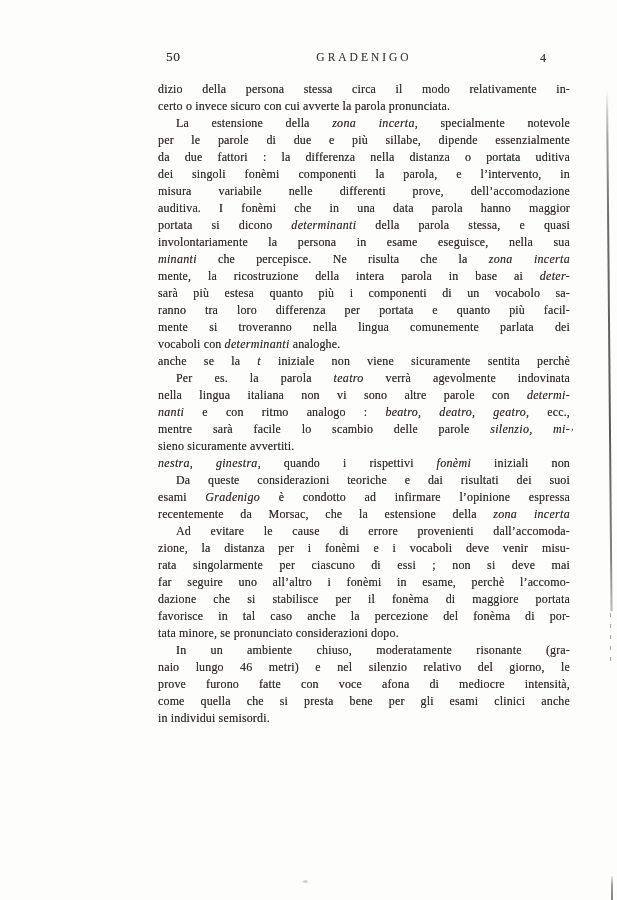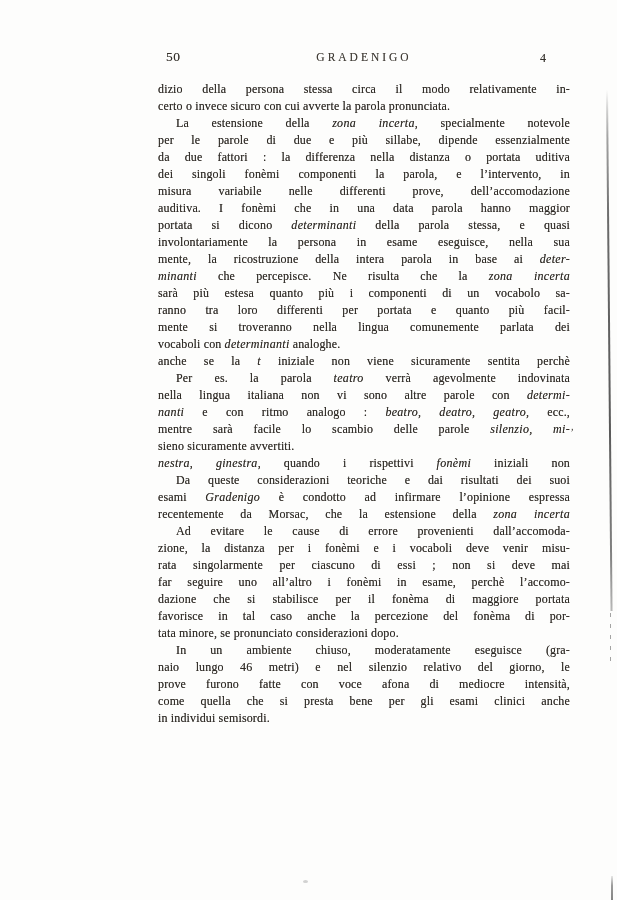--- a/index.html
+++ b/index.html
@@ -123,24 +123,24 @@
       </div>
       <div class="paragraph">
         <div class="line indent">La estensione della <span class="em">zona incerta</span>, specialmente notevole</div>
         <div class="line">per le parole di due e più sillabe, dipende essenzialmente</div>
         <div class="line">da due fattori : la differenza nella distanza o portata uditiva</div>
         <div class="line">dei singoli fonèmi componenti la parola, e l’intervento, in</div>
         <div class="line">misura variabile nelle differenti prove, dell’accomodazione</div>
         <div class="line">auditiva. I fonèmi che in una data parola hanno maggior</div>
         <div class="line">portata si dicono <span class="em">determinanti</span> della parola stessa, e quasi</div>
         <div class="line">involontariamente la persona in esame eseguisce, nella sua</div>
+        <div class="line"><span class="em">minanti</span> che percepisce. Ne risulta che la <span class="em">zona incerta</span></div>
         <div class="line">mente, la ricostruzione della intera parola in base ai <span class="em">deter-</span></div>
-        <div class="line"><span class="em">minanti</span> che percepisce. Ne risulta che la <span class="em">zona incerta</span></div>
         <div class="line">sarà più estesa quanto più i componenti di un vocabolo sa-</div>
-        <div class="line">ranno tra loro differenti per portata e quanto più facil-</div>
+        <div class="line">ranno tra loro differenza per portata e quanto più facil-</div>
         <div class="line">mente si troveranno nella lingua comunemente parlata dei</div>
         <div class="line last">vocaboli con <span class="em">determinanti</span> analoghe.</div>
       </div>
       <div class="paragraph">
         <div class="line">anche se la <span class="em">t</span> iniziale non viene sicuramente sentita perchè</div>
         <div class="line indent">Per es. la parola <span class="em">teatro</span> verrà agevolmente indovinata</div>
         <div class="line">nella lingua italiana non vi sono altre parole con <span class="em">determi-</span></div>
         <div class="line"><span class="em">nanti</span> e con ritmo analogo : <span class="em">beatro</span>, <span class="em">deatro</span>, <span class="em">geatro</span>, ecc.,</div>
         <div class="line">mentre sarà facile lo scambio delle parole <span class="em">silenzio</span>, <span class="em">mi-</span></div>
         <div class="line last">sieno sicuramente avvertiti.</div>
@@ -154,21 +154,21 @@
       <div class="paragraph">
         <div class="line indent">Ad evitare le cause di errore provenienti dall’accomoda-</div>
         <div class="line">zione, la distanza per i fonèmi e i vocaboli deve venir misu-</div>
         <div class="line">rata singolarmente per ciascuno di essi ; non si deve mai</div>
         <div class="line">far seguire uno all’altro i fonèmi in esame, perchè l’accomo-</div>
         <div class="line">dazione che si stabilisce per il fonèma di maggiore portata</div>
         <div class="line">favorisce in tal caso anche la percezione del fonèma di por-</div>
         <div class="line last">tata minore, se pronunciato considerazioni dopo.</div>
       </div>
       <div class="paragraph">
-        <div class="line indent">In un ambiente chiuso, moderatamente eseguisce (gra-</div>
+        <div class="line indent">In un ambiente chiuso, moderatamente risonante (gra-</div>
         <div class="line">naio lungo 46 metri) e nel silenzio relativo del giorno, le</div>
         <div class="line">prove furono fatte con voce afona di mediocre intensità,</div>
         <div class="line">come quella che si presta bene per gli esami clinici anche</div>
         <div class="line last">in individui semisordi.</div>
       </div>
     </div>
 
   <div class="edge-line"></div>
   <div class="edge-line-dashes"></div>
   <div class="edge-line-bottom"></div>

